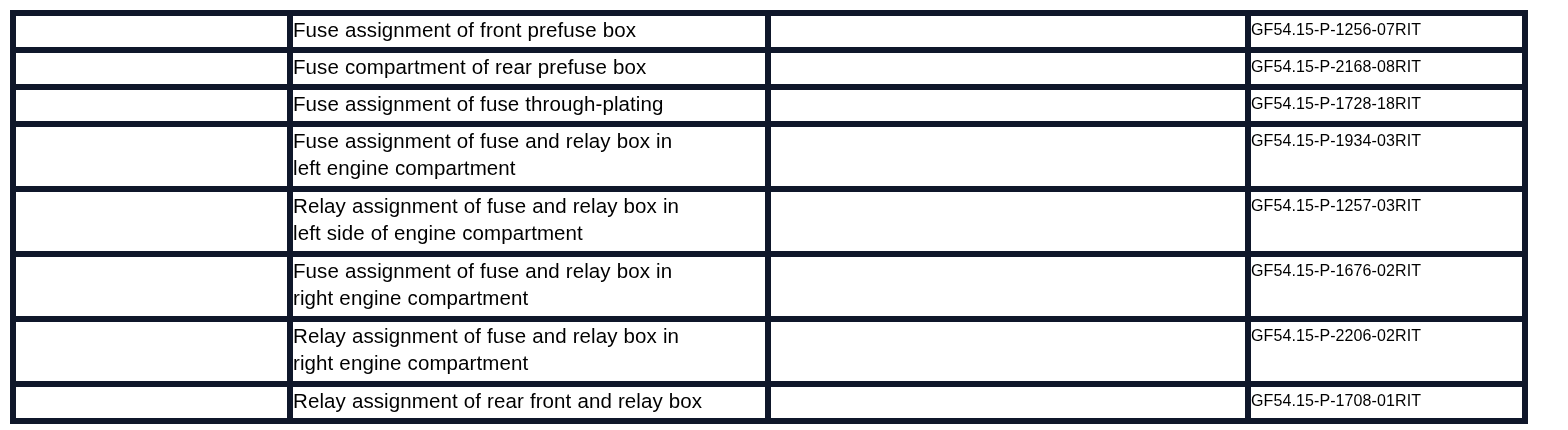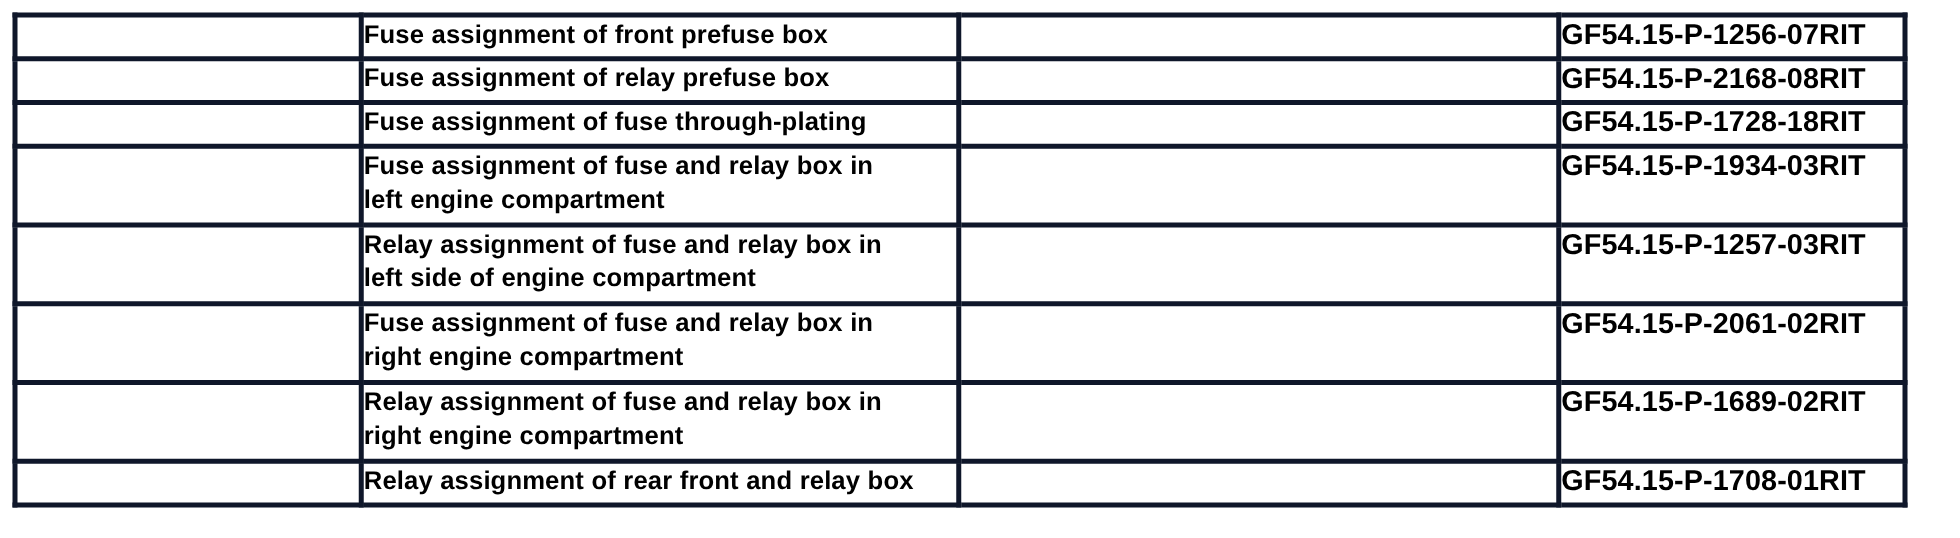--- a/index.html
+++ b/index.html
@@ -28,25 +28,24 @@
     position: absolute;
     left: 10px;
     top: 10px;
     width: 1512px;
     border-collapse: collapse;
     table-layout: fixed;
     background: #ffffff;
   }
 
   .doc-table td {
-    border: 4px solid #0f172a;
+    border: 6px solid #0f172a;
     padding: 0;
     vertical-align: top;
     background: #ffffff;
-    font-weight: bold;
   }
 
   
   col.c-blank-left   { width: 277px; }
   col.c-desc         { width: 478px; }
   col.c-blank-mid    { width: 480px; }
   col.c-docnum       { width: 277px; }
 
   .cell-blank {
     height: 100%;
@@ -55,21 +54,21 @@
   .cell-text {
     font-size: 20.5px;
     line-height: 27px;
     letter-spacing: 0.1px;
     padding: 3px 0 4px 8px;
     white-space: pre-line;
     word-spacing: 0.2px;
   }
 
   .cell-docnum {
-    font-size: 23px;
+    font-size: 16px;
     line-height: 27px;
     letter-spacing: 0.1px;
     padding: 3px 0 4px 7px;
     white-space: nowrap;
     margin-top: 32px;
   }
 
   
   tr.row-single td { height: 31px; }
   
@@ -88,21 +87,21 @@
     </colgroup>
     <tbody>
         <tr class="row-single">
           <td class="cell-blank"></td>
           <td class="cell-text">Fuse assignment of front prefuse box</td>
           <td class="cell-blank"></td>
           <td class="cell-docnum">GF54.15-P-1256-07RIT</td>
         </tr>
         <tr class="row-single">
           <td class="cell-blank"></td>
-          <td class="cell-text">Fuse assignment of relay prefuse box</td>
+          <td class="cell-text">Fuse compartment of rear prefuse box</td>
           <td class="cell-blank"></td>
           <td class="cell-docnum">GF54.15-P-2168-08RIT</td>
         </tr>
         <tr class="row-single">
           <td class="cell-blank"></td>
           <td class="cell-text">Fuse assignment of fuse through-plating</td>
           <td class="cell-blank"></td>
           <td class="cell-docnum">GF54.15-P-1728-18RIT</td>
         </tr>
         <tr class="row-double">
@@ -117,28 +116,28 @@
           <td class="cell-text">Relay assignment of fuse and relay box in
 left side of engine compartment</td>
           <td class="cell-blank"></td>
           <td class="cell-docnum">GF54.15-P-1257-03RIT</td>
         </tr>
         <tr class="row-double">
           <td class="cell-blank"></td>
           <td class="cell-text">Fuse assignment of fuse and relay box in
 right engine compartment</td>
           <td class="cell-blank"></td>
-          <td class="cell-docnum">GF54.15-P-2061-02RIT</td>
+          <td class="cell-docnum">GF54.15-P-1676-02RIT</td>
         </tr>
         <tr class="row-double">
           <td class="cell-blank"></td>
           <td class="cell-text">Relay assignment of fuse and relay box in
 right engine compartment</td>
           <td class="cell-blank"></td>
-          <td class="cell-docnum">GF54.15-P-1689-02RIT</td>
+          <td class="cell-docnum">GF54.15-P-2206-02RIT</td>
         </tr>
         <tr class="row-single">
           <td class="cell-blank"></td>
           <td class="cell-text">Relay assignment of rear front and relay box</td>
           <td class="cell-blank"></td>
           <td class="cell-docnum">GF54.15-P-1708-01RIT</td>
         </tr>
       </tbody>
   </table>
 </div>

